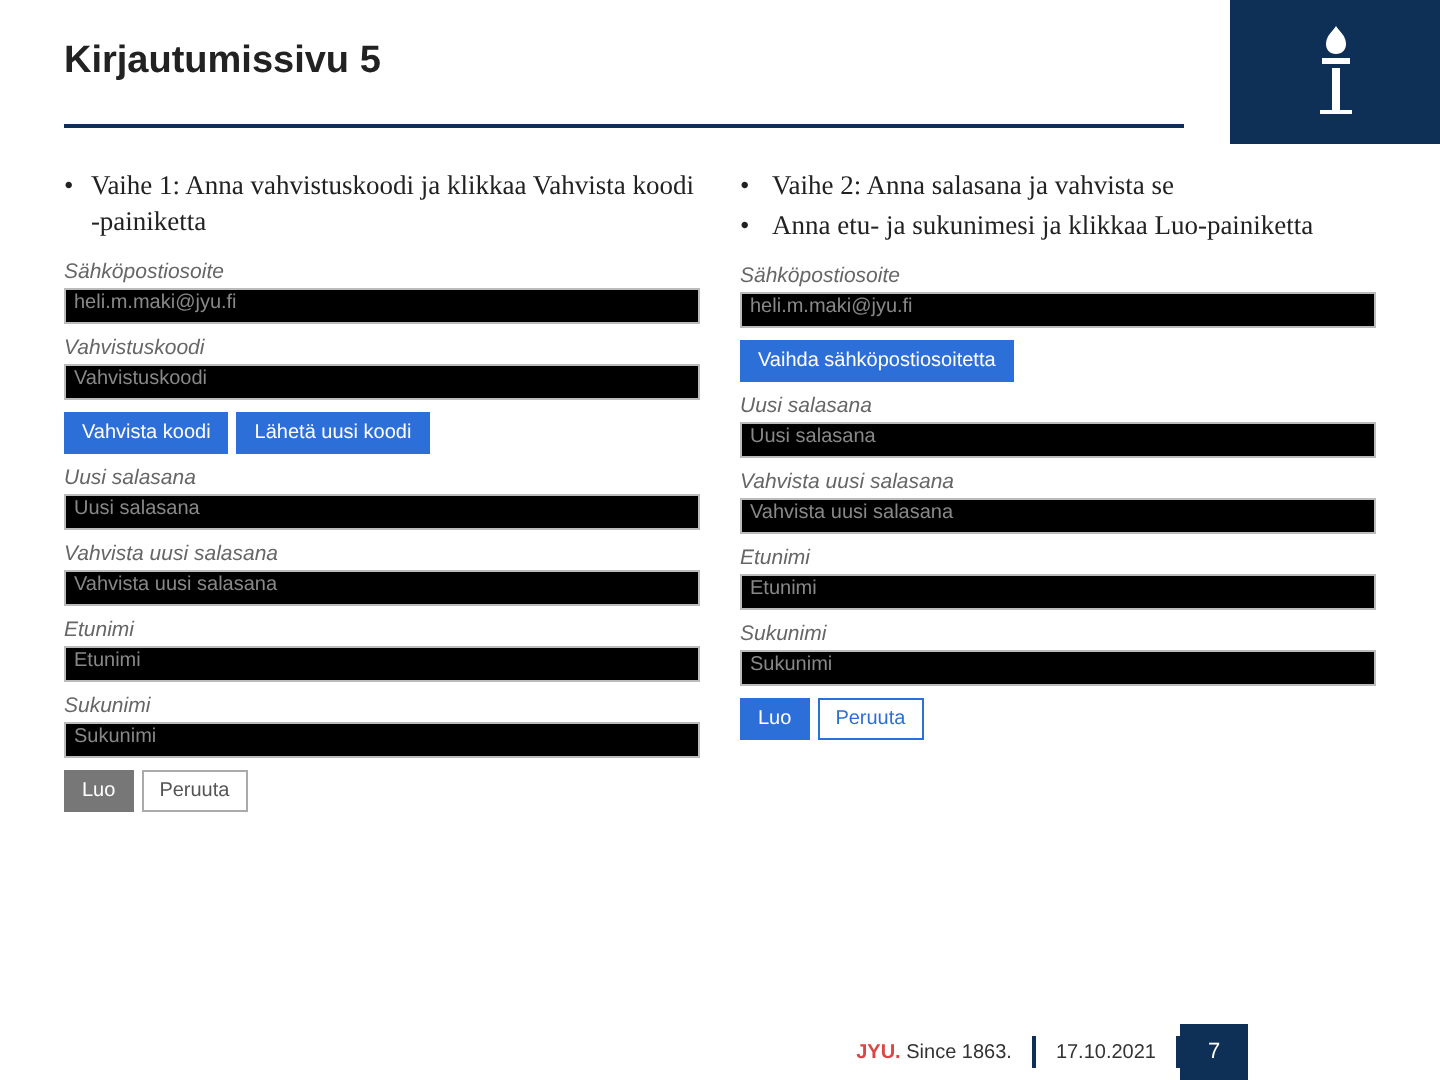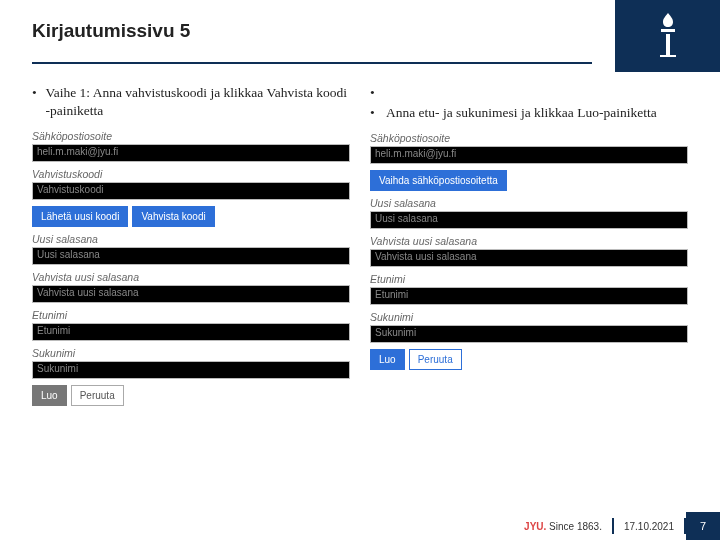--- a/index.html
+++ b/index.html
@@ -16,21 +16,21 @@
   .form { font-family: "Segoe UI", Arial, sans-serif; font-size: 11px; color: #555; }
   .fld { margin-bottom: 6px; }
   .lbl { font-size: 10.5px; color: #666; margin-bottom: 2px; font-style: italic; }
   .inp { border: 1px solid #bbb; background: #000000; height: 18px; padding: 1px 4px; font-size: 10px; color: #888; overflow: hidden; white-space: nowrap; }
   .btnrow { display: flex; gap: 4px; margin: 6px 0; }
   .btn { font-family: Liberation Sans, sans-serif; font-size: 10px; padding: 4px 8px; border: 1px solid transparent; cursor: pointer; }
   .btn-blue { background: #2d6fd8; color: #fff; }
   .btn-bluehollow { background: #fff; color: #2d6fd8; border: 1px solid #2d6fd8; }
   .btn-gray { background: #777; color: #fff; }
   .btn-white { background: #fff; color: #555; border: 1px solid #aaa; }
-  .footer { position: absolute; bottom: 0; left: 0; width: 720px; height: 28px; display: flex; align-items: center; justify-content: flex-end; font-family: Arial, sans-serif; font-size: 10px; }
+  .footer { position: absolute; bottom: 0; left: 0; width: 624px; height: 28px; display: flex; align-items: center; justify-content: flex-end; font-family: Arial, sans-serif; font-size: 10px; }
   .footer .tag { padding: 0 10px; }
   .footer .jyu { color: #d44; font-weight: bold; }
   .footer .since { color: #333; }
   .footer .sep { width: 2px; height: 16px; background: #0e2f56; }
   .footer .date { padding: 0 10px; color: #333; }
   .footer .page { width: 34px; height: 28px; background: #0e2f56; color: #fff; display: flex; align-items: center; justify-content: center; font-size: 11px; }
 </style>
 </head>
 <body>
 
@@ -57,22 +57,22 @@
     <div class="form">
       <div class="fld">
         <div class="lbl">Sähköpostiosoite</div>
         <div class="inp">heli.m.maki@jyu.fi</div>
       </div>
       <div class="fld">
         <div class="lbl">Vahvistuskoodi</div>
         <div class="inp">Vahvistuskoodi</div>
       </div>
       <div class="btnrow">
+        <div class="btn btn-blue">Vahvista koodi</div>
         <div class="btn btn-blue">Lähetä uusi koodi</div>
-        <div class="btn btn-blue">Vahvista koodi</div>
       </div>
       <div class="fld">
         <div class="lbl">Uusi salasana</div>
         <div class="inp">Uusi salasana</div>
       </div>
       <div class="fld">
         <div class="lbl">Vahvista uusi salasana</div>
         <div class="inp">Vahvista uusi salasana</div>
       </div>
       <div class="fld">
@@ -87,20 +87,21 @@
         <div class="btn btn-gray">Luo</div>
         <div class="btn btn-white">Peruuta</div>
       </div>
     </div>
   </div>
 
   <div class="col">
     <div class="bullets">
       <div class="bull">
         <span class="dot">•</span>
+        <span>Vaihe 2: Anna salasana ja vahvista se</span>
       </div>
       <div class="bull">
         <span class="dot">•</span>
         <span>Anna etu- ja sukunimesi ja klikkaa Luo-painiketta</span>
       </div>
     </div>
     <div class="form">
       <div class="fld">
         <div class="lbl">Sähköpostiosoite</div>
         <div class="inp">heli.m.maki@jyu.fi</div>

